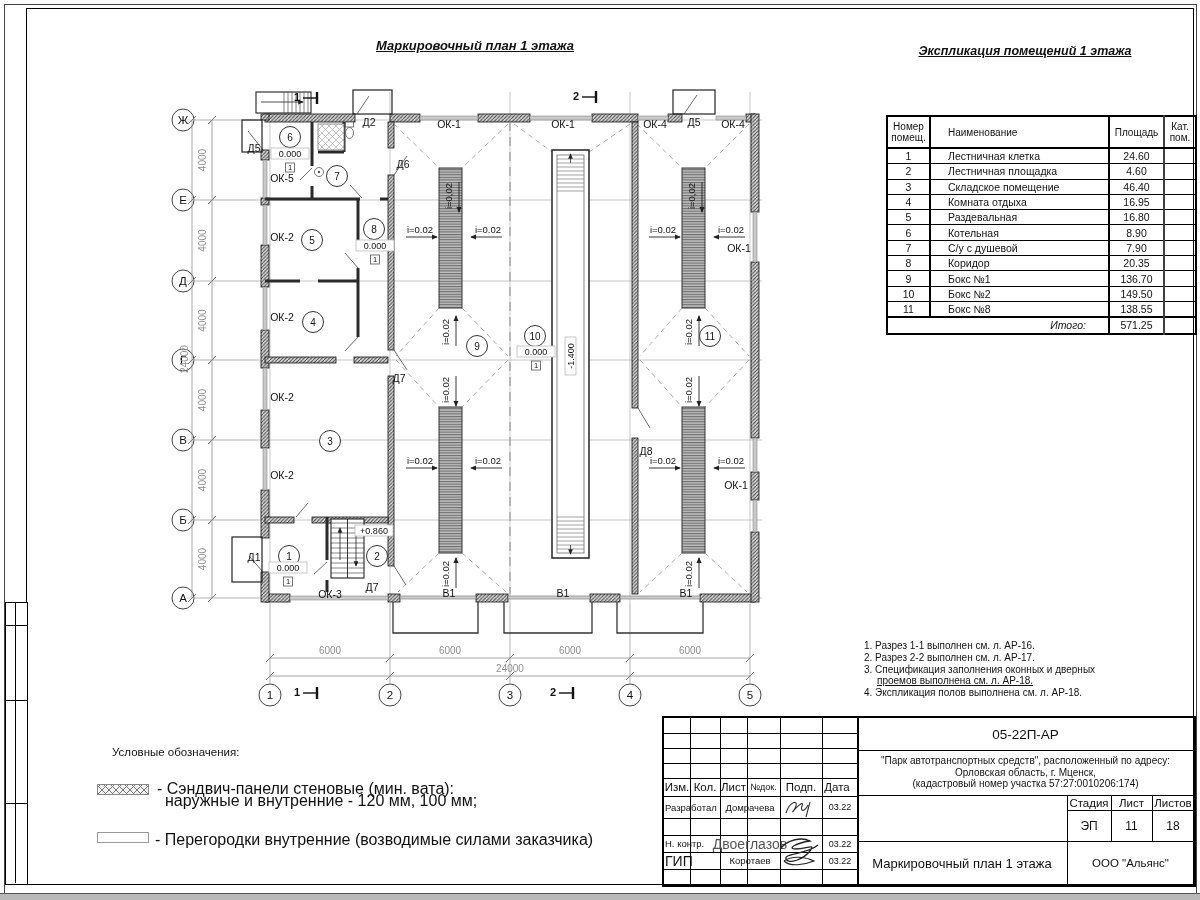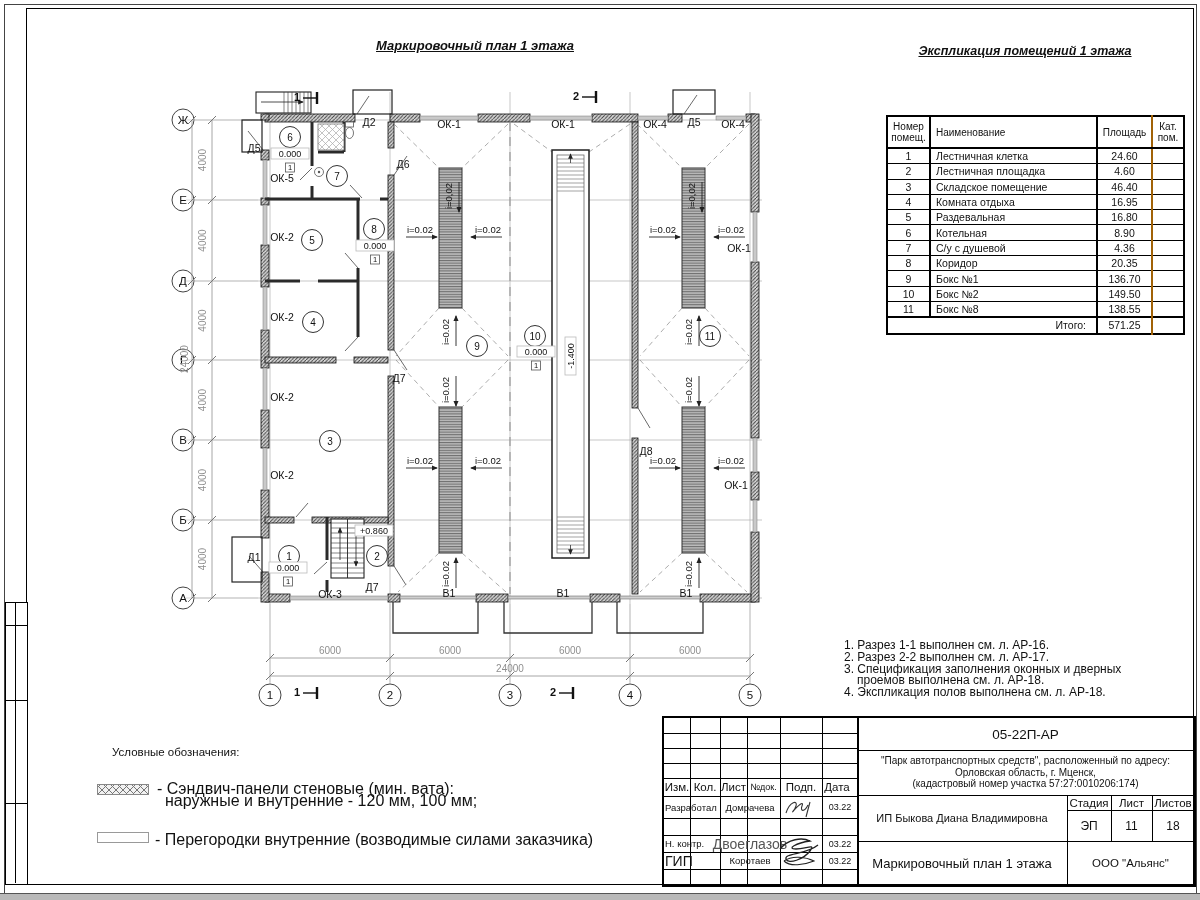--- a/index.html
+++ b/index.html
@@ -17,29 +17,29 @@
   .table-title{left:880px;top:44px;width:290px;text-align:center;font-size:12.5px;font-weight:bold;
                font-style:italic;text-decoration:underline;}
   
   .expl{left:886px;top:115px;border-collapse:collapse;table-layout:fixed;}
   .expl th,.expl td{border:1px solid #000;font-weight:normal;padding:0 2px;overflow:hidden;white-space:nowrap;}
   .expl{border:2px solid #000;}
   .expl thead th{font-size:10px;text-align:center;height:30px;white-space:pre-line;line-height:11px;
                  border-bottom:2px solid #000;}
   .expl td{font-size:10.5px;height:14.3px;line-height:14px;}
   .expl .c-num{width:37px;text-align:center;border-right:2px solid #000;}
-  .expl .c-name{width:158px;text-align:left;padding-left:5px;border-right:2px solid #000;}
-  .expl .c-area{width:49px;text-align:center;border-right:2px solid #a16207;}
+  .expl .c-name{width:158px;text-align:left;padding-left:17px;border-right:2px solid #000;}
+  .expl .c-area{width:49px;text-align:center;border-right:2px solid #404040;}
   .expl .c-cat{width:26px;}
-  .expl .total-label{text-align:right;padding-right:10px;border-right:2px solid #000;border-top:2px solid #000;}
+  .expl .total-label{text-align:right;padding-right:22px;border-right:2px solid #000;border-top:2px solid #000;font-style:italic;}
   .expl .total-val{border-top:2px solid #000;text-align:center;}
   
-  .notes{left:844px;top:640px;width:330px;font-size:12px;line-height:11.8px;}
+  .notes{left:864px;top:640px;width:330px;font-size:10px;line-height:11.8px;}
   .notes div{white-space:nowrap;}
-  .notes .ind{padding-left:13px;}
+  .notes .ind{padding-left:13px;text-decoration:underline;}
   
   .legend-title{left:112px;top:746px;font-size:11.5px;}
   .legend-item{font-size:16px;line-height:11.5px;}
   .sw1{left:97px;top:784px;width:50px;height:9px;border:1px solid #888;
        background:
         repeating-linear-gradient(45deg,#777 0 1px,transparent 1px 5px),
         repeating-linear-gradient(-45deg,#777 0 1px,transparent 1px 5px),#f2f2f2;}
   .sw2{left:97px;top:832px;width:50px;height:9px;border:1px solid #999;background:#fdfdfd;
        box-shadow:inset 0 2px 0 #fff, inset 0 -2px 0 #fff;}
   
@@ -113,21 +113,21 @@
       </tr>
       <tr>
         <td class="c-num">6</td>
         <td class="c-name">Котельная</td>
         <td class="c-area">8.90</td>
         <td class="c-cat"></td>
       </tr>
       <tr>
         <td class="c-num">7</td>
         <td class="c-name">С/у с душевой</td>
-        <td class="c-area">4.36</td>
+        <td class="c-area">7.90</td>
         <td class="c-cat"></td>
       </tr>
       <tr>
         <td class="c-num">8</td>
         <td class="c-name">Коридор</td>
         <td class="c-area">20.35</td>
         <td class="c-cat"></td>
       </tr>
       <tr>
         <td class="c-num">9</td>
@@ -623,21 +623,20 @@
     <path d="M4,14 C12,4 26,2 34,6 C20,8 10,14 20,14 C30,14 40,8 34,16 C28,24 12,30 10,24 C8,18 30,20 42,10" stroke="#222" stroke-width="1.3" fill="none"></path>
     <path d="M8,26 C16,20 30,22 38,26 C28,30 14,32 8,26" stroke="#222" stroke-width="1.1" fill="none"></path>
   </svg>
 
   <div class="cell docnum" style="left:193px;top:0;width:337px;height:32px">05-22П-АР</div>
   <div class="cell proj" style="left:197px;top:32px;width:329px;height:45px;flex-direction:column">
     <div>"Парк автотранспортных средств",  расположенный по адресу:</div>
     <div>Орловская область, г. Мценск,</div>
     <div>(кадастровый номер участка 57:27:0010206:174)</div>
   </div>
-  <div class="cell" style="left:193px;top:77px;width:210px;height:46px;font-size:11px">ИП Быкова Диана Владимировна</div>
   <div class="cell colhead" style="left:403px;top:77px;width:44px;height:15px">Стадия</div>
   <div class="cell colhead" style="left:447px;top:77px;width:41px;height:15px">Лист</div>
   <div class="cell colhead" style="left:488px;top:77px;width:42px;height:15px">Листов</div>
   <div class="cell stval" style="left:403px;top:92px;width:44px;height:31px">ЭП</div>
   <div class="cell stval" style="left:447px;top:92px;width:41px;height:31px">11</div>
   <div class="cell stval" style="left:488px;top:92px;width:42px;height:31px">18</div>
   <div class="cell drawname" style="left:193px;top:123px;width:210px;height:44px">Маркировочный план 1 этажа</div>
   <div class="cell company" style="left:403px;top:123px;width:127px;height:44px">ООО "Альянс"</div>
 </div>
 

